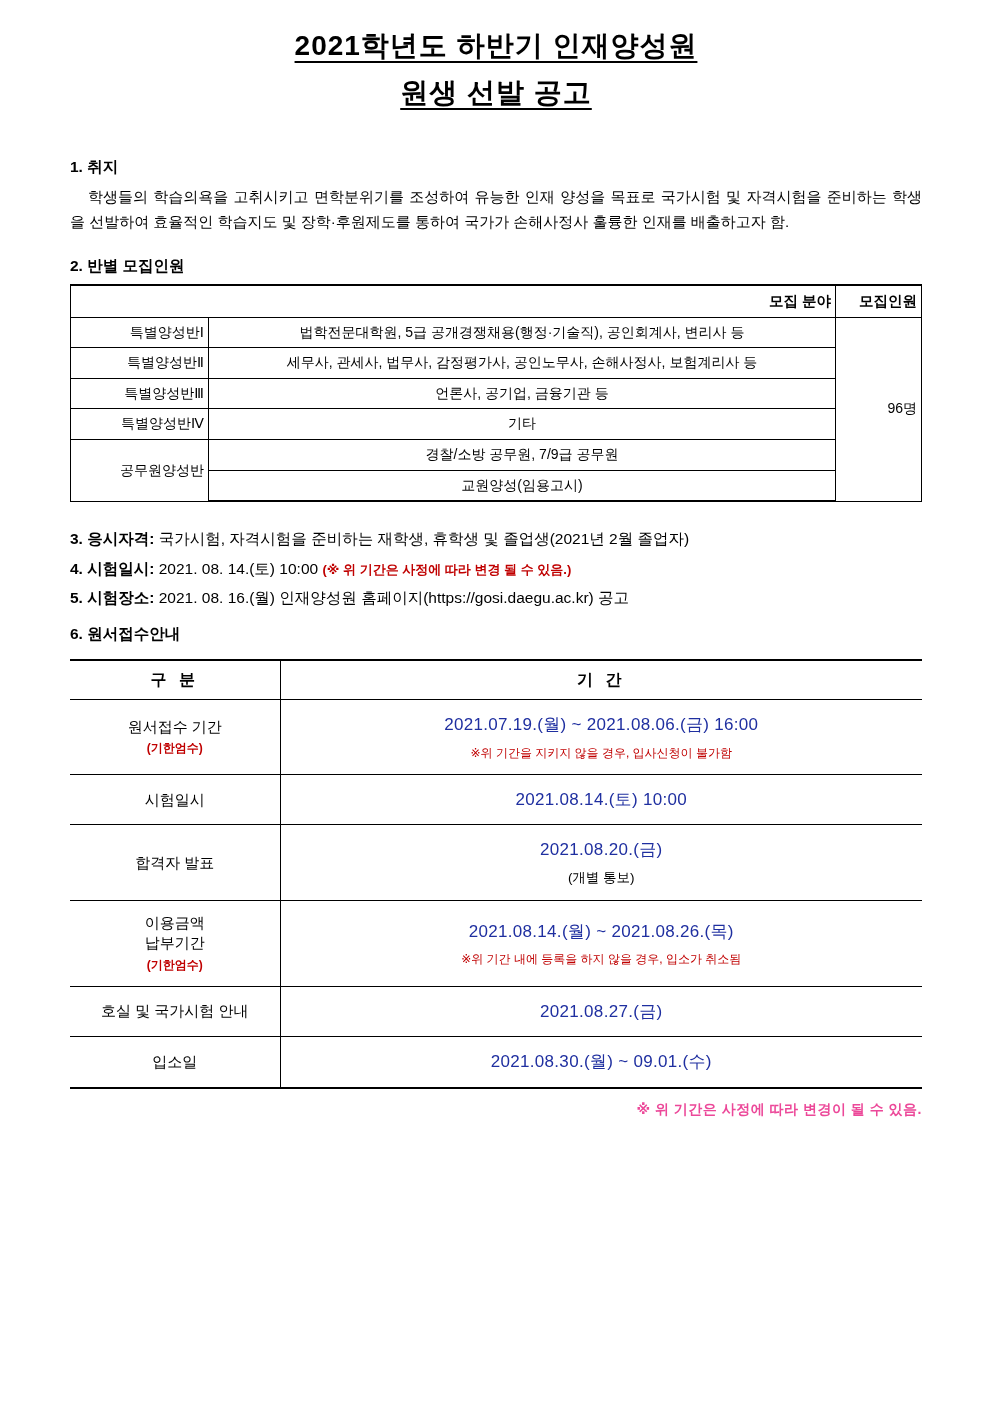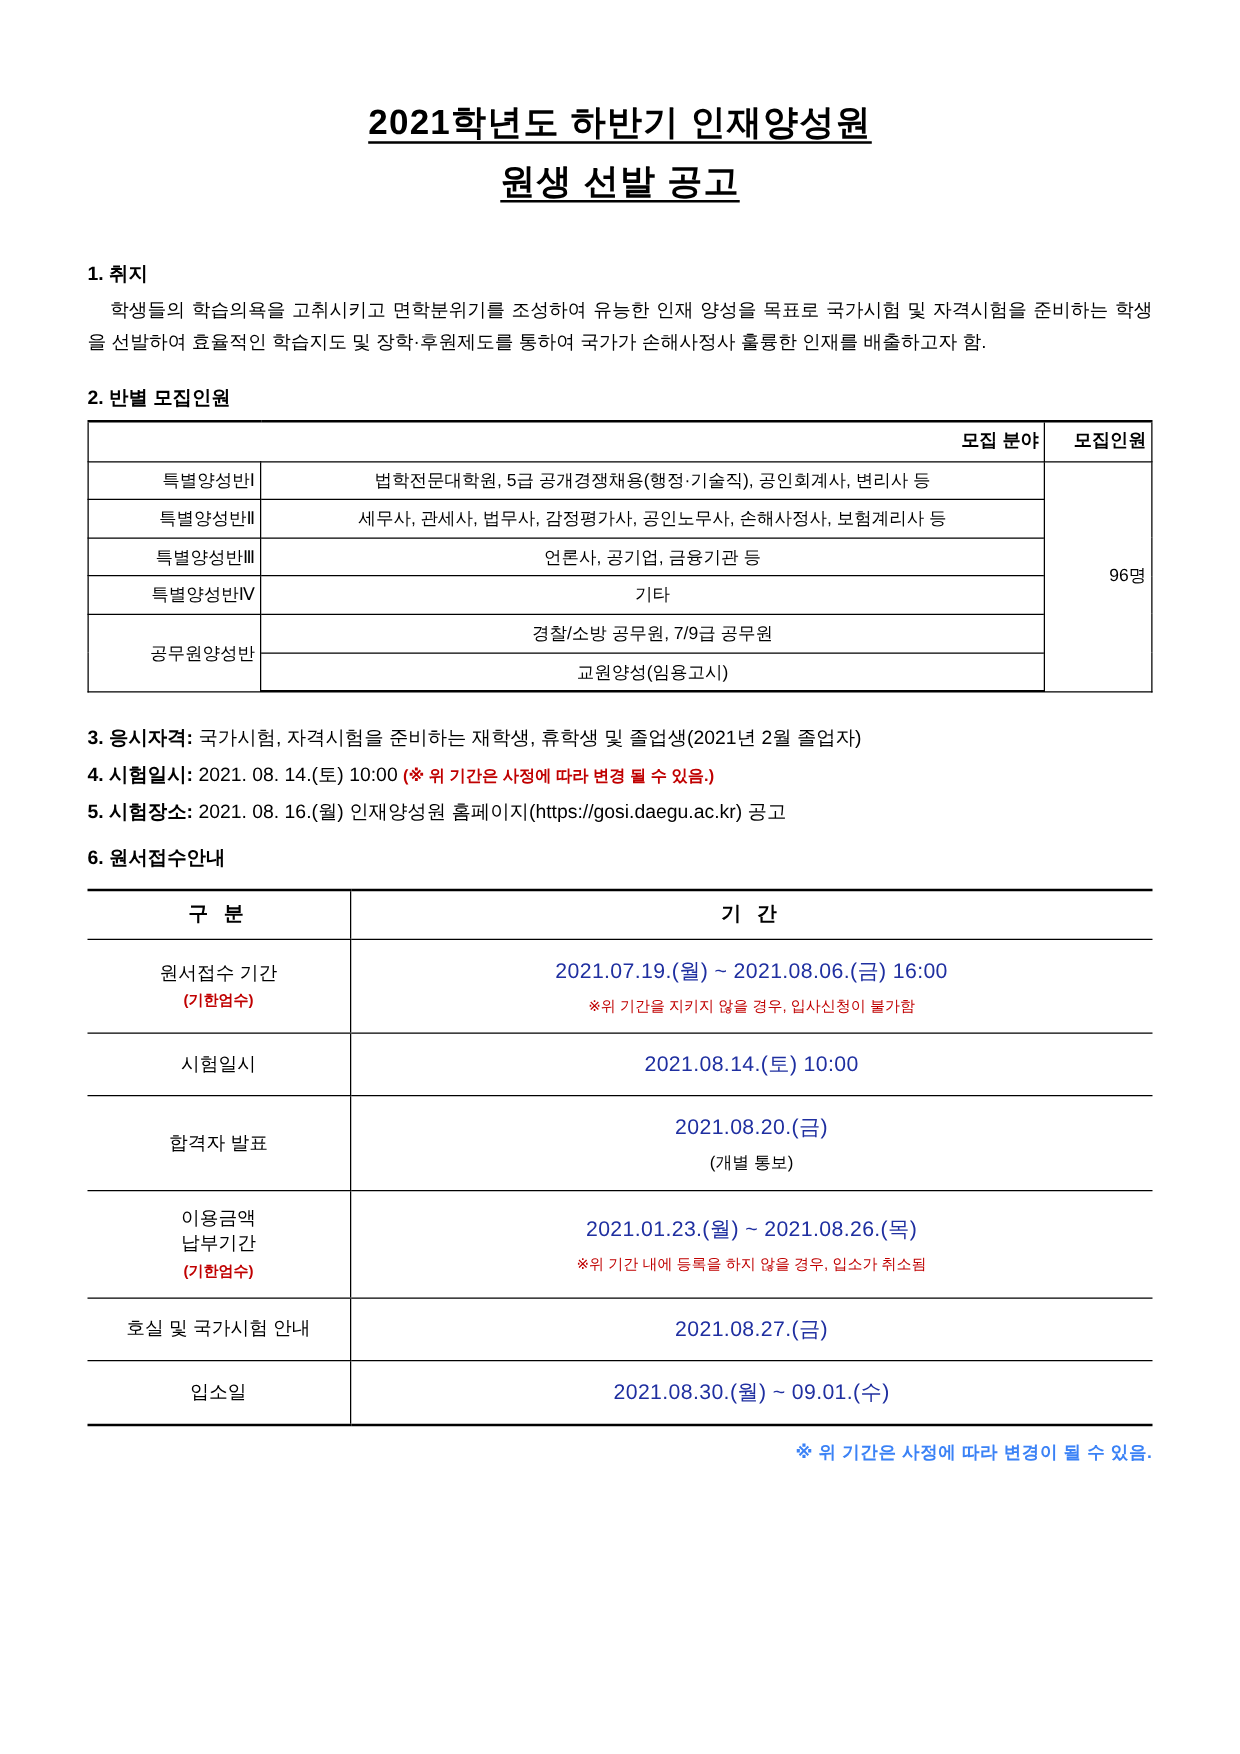--- a/index.html
+++ b/index.html
@@ -9,21 +9,21 @@
   }
   body {
     width: 992px;
     height: 1403px;
     font-family: "Liberation Sans", "DejaVu Sans", sans-serif;
     color: #000000;
     position: relative;
     overflow: hidden;
   }
   .page {
-    padding: 76px 70px 0 70px;
+    padding: 24px 70px 0 70px;
     box-sizing: border-box;
     width: 992px;
   }
   
   .title-block {
     text-align: center;
     margin-bottom: 42px;
   }
   .title-line {
     font-size: 28px;
@@ -135,21 +135,21 @@
     margin-top: 5px;
   }
   .tbl2 .label-sub {
     color: #c00000;
     font-size: 12px;
     font-weight: bold;
     margin-top: 2px;
   }
   .foot-note {
     text-align: right;
-    color: #3b82f6;
+    color: #ec4899;
     font-size: 14px;
     font-weight: bold;
     margin-top: 12px;
     letter-spacing: 0.5px;
   }
   .tight { line-height: 1.35; }
 </style>
 </head>
 <body>
 
@@ -256,21 +256,21 @@
           <div class="sub-note">(개별 통보)</div>
         </td>
       </tr>
       <tr>
         <td>
           <div class="tight" style="white-space:pre-line;">이용금액
 납부기간</div>
           <div class="label-sub">(기한엄수)</div>
         </td>
         <td class="divider">
-          <div class="date-main">2021.01.23.(월) ~ 2021.08.26.(목)</div>
+          <div class="date-main">2021.08.14.(월) ~ 2021.08.26.(목)</div>
           <div class="note-red">※위 기간 내에 등록을 하지 않을 경우, 입소가 취소됨</div>
         </td>
       </tr>
       <tr>
         <td>
           <div class="tight">호실 및 국가시험 안내</div>
         </td>
         <td class="divider">
           <div class="date-main">2021.08.27.(금)</div>
         </td>

